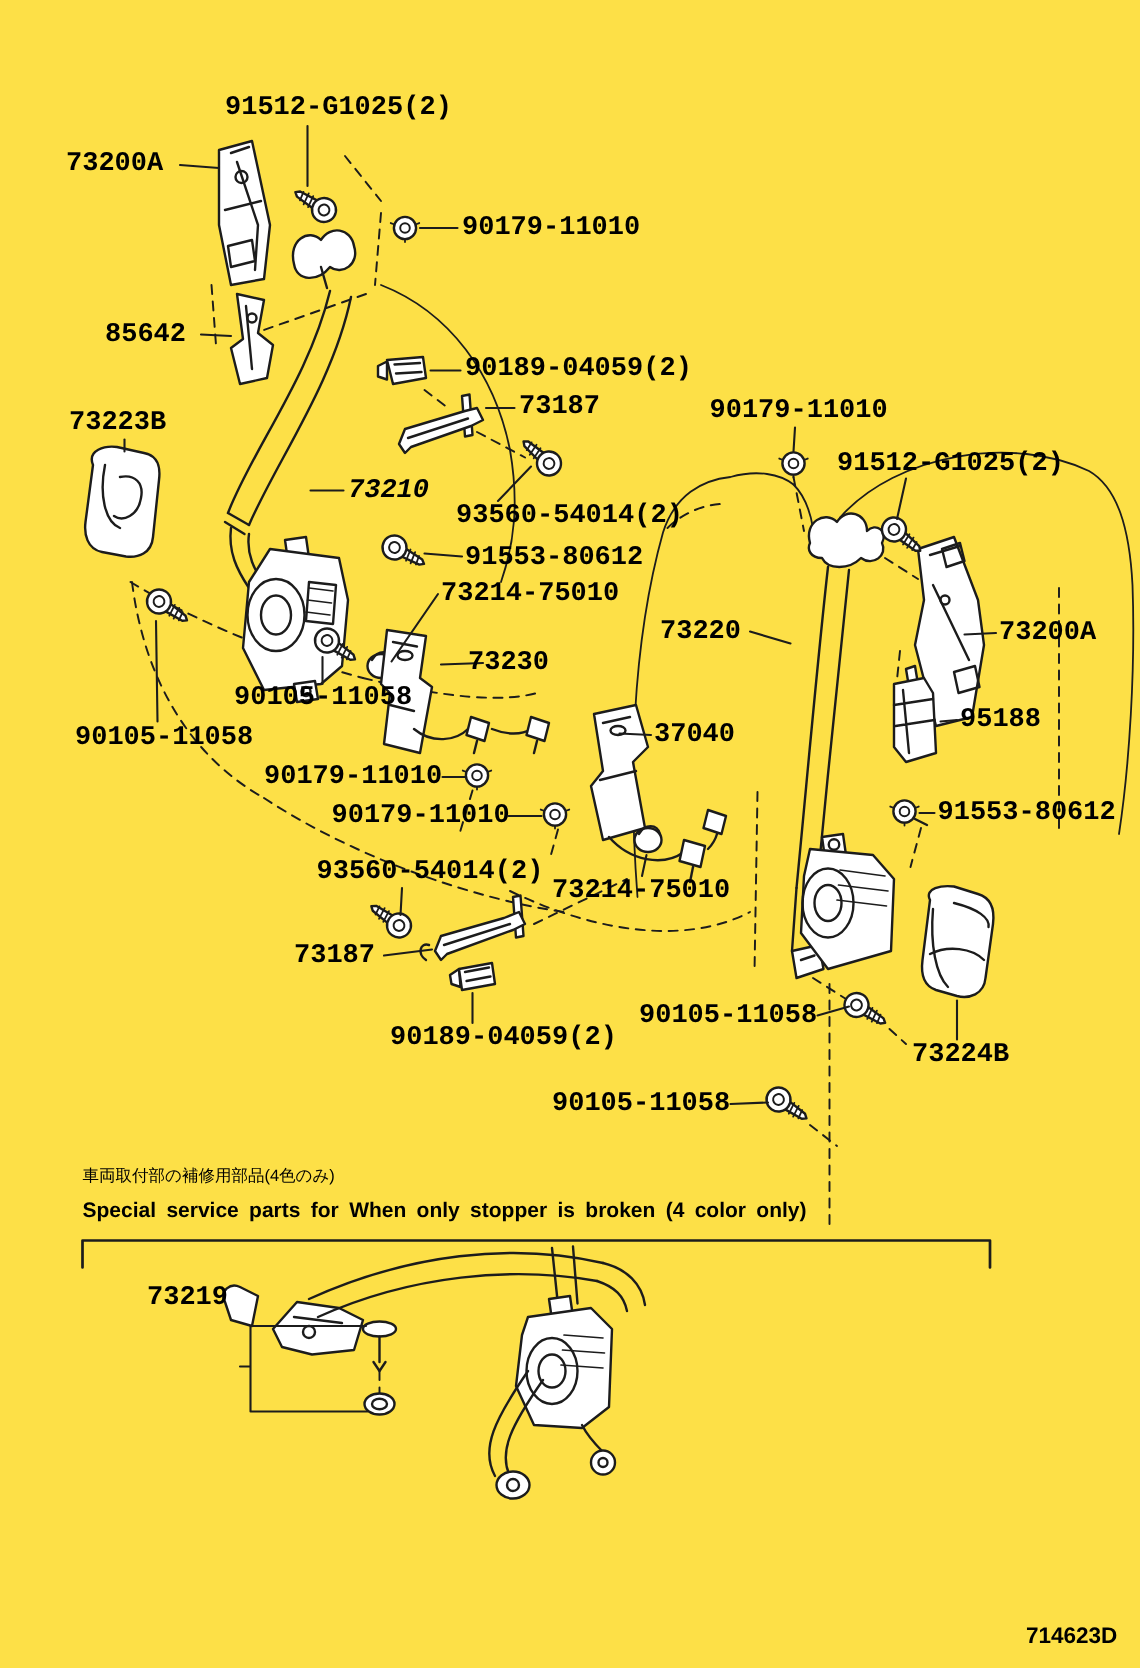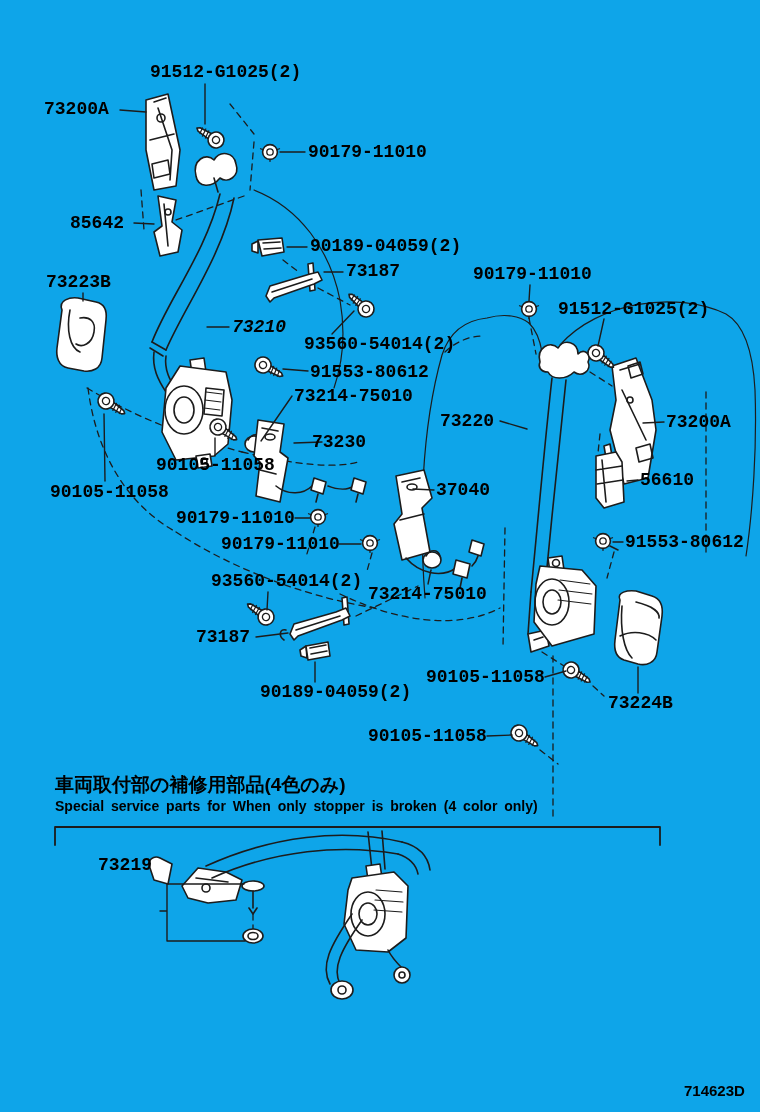--- a/index.html
+++ b/index.html
@@ -1,23 +1,23 @@
 <!DOCTYPE html>
 <html><head>
 <meta charset="utf-8">
 <style>
   html,body{margin:0;padding:0;background:#e8e8e8;}
-  .page{position:relative;width:760px;height:1112px;background:#0ea5e9;overflow:hidden;
+  .page{position:relative;width:760px;height:1112px;background:#fde047;overflow:hidden;
         font-family:"Liberation Mono",monospace;}
   .art{position:absolute;left:0;top:0;}
   .part-label{position:absolute;white-space:pre;color:#000;
         font-family:"Liberation Mono",monospace;font-weight:bold;
         font-size:18px;line-height:18px;letter-spacing:0px;}
   .note-jp{position:absolute;left:55px;top:776px;color:#000;
-        font-family:"Liberation Sans",sans-serif;font-weight:bold;font-size:19px;line-height:17px;}
+        font-family:"Liberation Sans",sans-serif;font-weight:normal;font-size:11px;line-height:17px;}
   .note-en{position:absolute;left:55px;top:798px;color:#000;
         font-family:Liberation Sans, sans-serif;font-weight:bold;font-size:14px;line-height:17px;
         word-spacing:3px;white-space:pre;}
   .doc-number{position:absolute;left:684px;top:1082px;color:#000;
         font-family:"Liberation Sans",sans-serif;font-weight:600;font-size:15px;}
 </style>
 </head>
 <body>
 
 <div class="page">
@@ -327,21 +327,21 @@
       <div class="part-label" style="left: 46px; top: 273px;">73223B</div>
       <div class="part-label" style="left: 558px; top: 300px;">91512-G1025(2)</div>
       <div class="part-label" style="left: 232px; top: 318px; font-style: italic;">73210</div>
       <div class="part-label" style="left: 304px; top: 335px;">93560-54014(2)</div>
       <div class="part-label" style="left: 310px; top: 363px;">91553-80612</div>
       <div class="part-label" style="left: 294px; top: 387px;">73214-75010</div>
       <div class="part-label" style="left: 440px; top: 412px;">73220</div>
       <div class="part-label" style="left: 666px; top: 413px;">73200A</div>
       <div class="part-label" style="left: 312px; top: 433px;">73230</div>
       <div class="part-label" style="left: 156px; top: 456px;">90105-11058</div>
-      <div class="part-label" style="left: 640px; top: 471px;">56610</div>
+      <div class="part-label" style="left: 640px; top: 471px;">95188</div>
       <div class="part-label" style="left: 436px; top: 481px;">37040</div>
       <div class="part-label" style="left: 50px; top: 483px;">90105-11058</div>
       <div class="part-label" style="left: 176px; top: 509px;">90179-11010</div>
       <div class="part-label" style="left: 625px; top: 533px;">91553-80612</div>
       <div class="part-label" style="left: 221px; top: 535px;">90179-11010</div>
       <div class="part-label" style="left: 211px; top: 572px;">93560-54014(2)</div>
       <div class="part-label" style="left: 368px; top: 585px;">73214-75010</div>
       <div class="part-label" style="left: 196px; top: 628px;">73187</div>
       <div class="part-label" style="left: 426px; top: 668px;">90105-11058</div>
       <div class="part-label" style="left: 260px; top: 683px;">90189-04059(2)</div>

